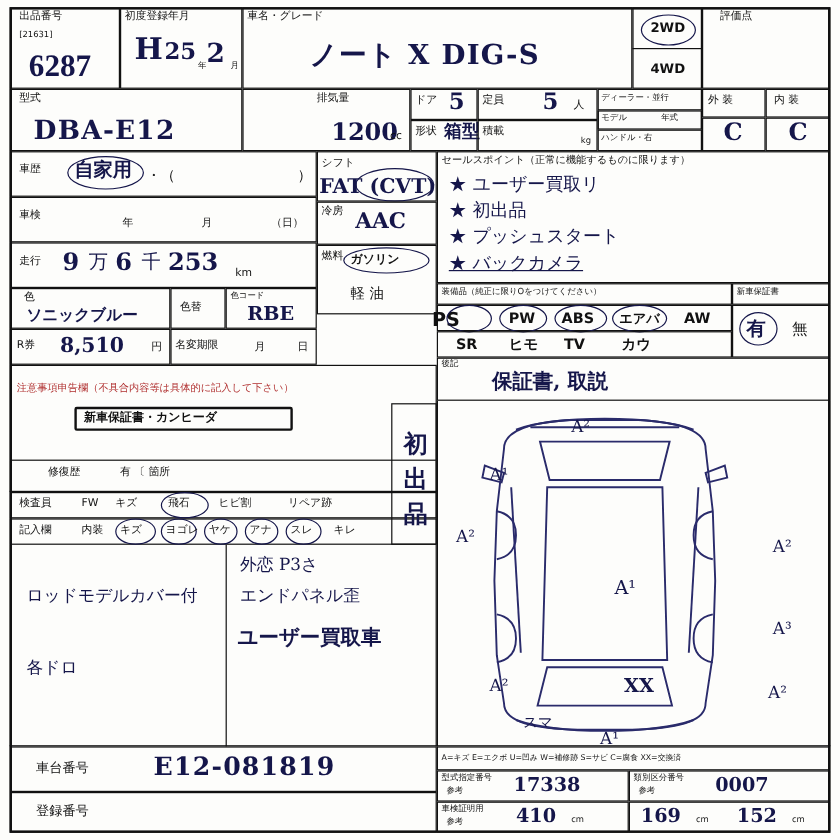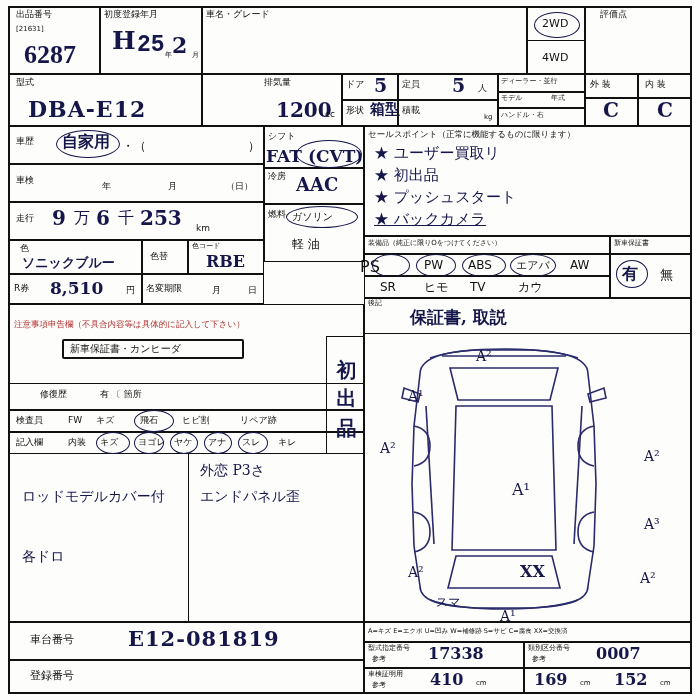--- a/index.html
+++ b/index.html
@@ -6,46 +6,47 @@
   body{width:700px;height:700px;font-family:"DejaVu Sans",sans-serif;color:#1a1a1a;}
   .sheet{position:relative;width:700px;height:700px;background:#fdfdfb;overflow:hidden;}
   .bx{position:absolute;box-sizing:border-box;border:1px solid #111;}
   .lbl{position:absolute;font-size:9px;line-height:1.05;color:#111;}
   .lbl.xs{font-size:7px;}
   .hw{position:absolute;font-family:"DejaVu Serif",serif;color:#15164a;}
   .hw.b{font-weight:bold;}
   .ellip{position:absolute;border:1.5px solid #15164a;border-radius:50%;}
   .vln{position:absolute;background:#111;width:1px;}
   .hln{position:absolute;background:#111;height:1px;}
-  .bold{font-weight:normal;}
+  .bold{font-weight:bold;}
   .rot{writing-mode:vertical-rl;text-orientation:upright;}
   svg{display:block;}
 </style>
 </head>
 <body>
 
 <div class="sheet">
 
   <div class="bx" style="left:8px;top:6px;width:684px;height:688px;border-width:2px;"></div>
 
   <div class="bx" style="left:8px;top:6px;width:92px;height:68px;"></div>
   <div class="lbl" style="left:16px;top:10px;">出品番号</div>
   <div class="lbl xs" style="left:16px;top:26px;">[21631]</div>
   <div class="hw b" style="left:24px;top:40px;font-size:26px;font-family:Liberation Serif, serif;">6287</div>
 
   <div class="bx" style="left:100px;top:6px;width:102px;height:68px;"></div>
   <div class="lbl" style="left:104px;top:10px;">初度登録年月</div>
   <div class="hw b" style="left:112px;top:26px;font-size:25px;">H</div>
-  <div class="hw b" style="left:137px;top:32px;font-size:23px;font-family:Liberation Mono, monospace;">25</div>
+  <div class="hw b" style="left:137px;top:32px;font-size:19px;">25</div>
   <div class="lbl xs" style="left:165px;top:52px;">年</div>
   <div class="hw b" style="left:172px;top:32px;font-size:22px;">2</div>
   <div class="lbl xs" style="left:192px;top:52px;">月</div>
 
   <div class="bx" style="left:202px;top:6px;width:325px;height:68px;"></div>
   <div class="lbl" style="left:206px;top:10px;">車名・グレード</div>
+  <div class="hw b" style="left:258px;top:30px;font-size:23px;letter-spacing:1px;">ノート  X DIG-S</div>
 
   <div class="bx" style="left:527px;top:6px;width:58px;height:68px;"></div>
   <div class="hln" style="left:527px;top:40px;width:58px;"></div>
   <div class="lbl bold" style="left:542px;top:18px;font-size:11px;">2WD</div>
   <div class="ellip" style="left:534px;top:12px;width:44px;height:24px;"></div>
   <div class="lbl bold" style="left:542px;top:52px;font-size:11px;">4WD</div>
 
   <div class="bx" style="left:585px;top:6px;width:107px;height:68px;"></div>
   <div class="lbl" style="left:600px;top:10px;">評価点</div>
 
@@ -168,20 +169,21 @@
   <div class="ellip" style="left:238px;top:432px;width:28px;height:20px;"></div>
   <div class="lbl" style="left:242px;top:438px;">スレ</div>
   <div class="lbl" style="left:278px;top:438px;">キレ</div>
 
   <div class="bx" style="left:8px;top:454px;width:356px;height:168px;border-top:none;"></div>
   <div class="vln" style="left:188px;top:454px;height:168px;"></div>
   <div class="hw" style="left:22px;top:488px;font-size:14px;">ロッドモデルカバー付</div>
   <div class="hw" style="left:22px;top:548px;font-size:14px;">各ドロ</div>
   <div class="hw" style="left:200px;top:462px;font-size:14px;">外恋 P3さ</div>
   <div class="hw" style="left:200px;top:488px;font-size:14px;">エンドパネル歪</div>
+  <div class="hw b" style="left:198px;top:520px;font-size:17px;">ユーザー買取車</div>
 
   <div class="bx" style="left:264px;top:126px;width:100px;height:42px;"></div>
   <div class="lbl" style="left:268px;top:132px;">シフト</div>
   <div class="hw b" style="left:266px;top:146px;font-size:17px;">FAT (CVT)</div>
   <div class="ellip" style="left:296px;top:140px;width:64px;height:26px;"></div>
 
   <div class="bx" style="left:264px;top:168px;width:100px;height:36px;"></div>
   <div class="lbl" style="left:268px;top:172px;">冷房</div>
   <div class="hw b" style="left:296px;top:174px;font-size:18px;text-align:center;">AAC</div>
 

